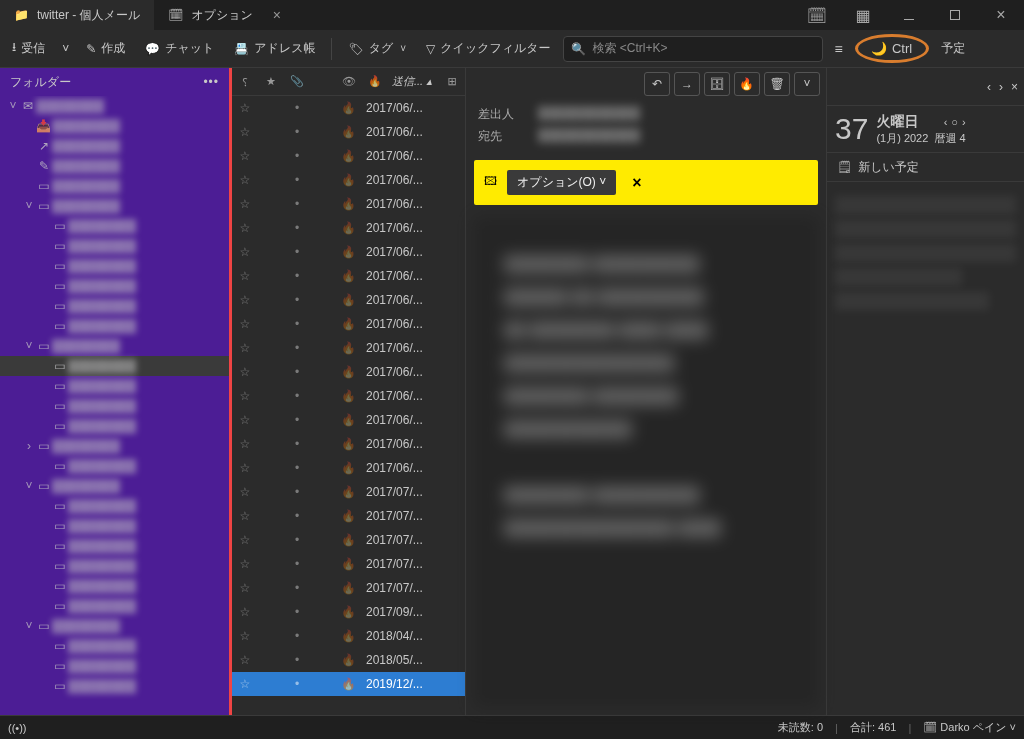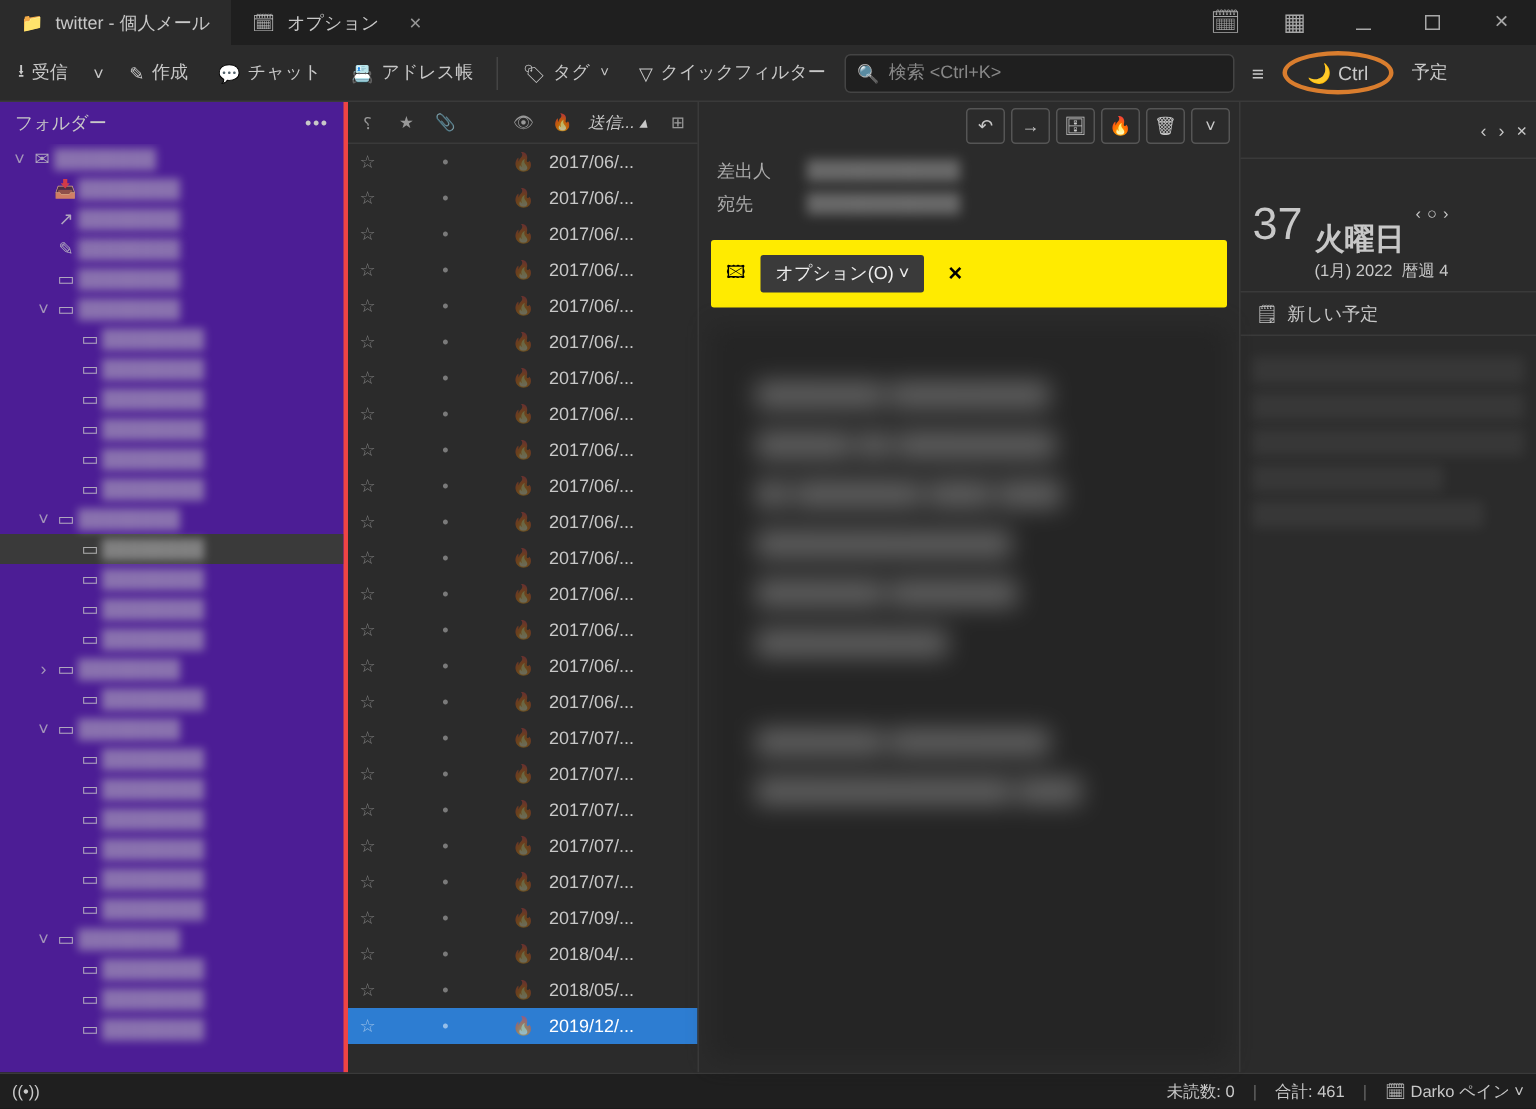--- a/index.html
+++ b/index.html
@@ -43,21 +43,21 @@
 .notification { background: #ffeb00; color: #000; margin: 4px 8px; padding: 10px; display: flex; align-items: center; gap: 10px; font-size: 12px; border-radius: 2px; }
 .notif-btn { background: #3a3a3a; color: #eee; padding: 4px 10px; border-radius: 2px; cursor: pointer; font-size: 12px; }
 .notif-close { font-size: 16px; font-weight: bold; cursor: pointer; padding: 0 6px; }
 .body-content { flex: 1; margin: 8px; background: #1a1a1a; filter: blur(8px); opacity: .35; padding: 30px; font-size: 15px; line-height: 2.2; overflow: hidden; }
 .calendar { width: 198px; background: #2b2b2b; border-left: 1px solid #3a3a3a; display: flex; flex-direction: column; }
 .cal-nav { height: 38px; display: flex; align-items: center; justify-content: space-between; padding: 0 6px; font-size: 12px; border-bottom: 1px solid #3a3a3a; }
 .cal-nav .arrows { display: flex; gap: 8px; }
 .cal-date { display: flex; align-items: center; padding: 6px 8px; gap: 8px; }
 .cal-date .big { font-size: 30px; font-weight: 300; }
 .cal-date .info { font-size: 11px; }
-.cal-date .day { font-size: 20px; font-weight: bold; margin-top: 34px; }
+.cal-date .day { font-size: 14px; font-weight: bold; }
 .cal-arrows2 { display: flex; gap: 4px; margin-left: auto; font-size: 11px; }
 .new-event { height: 30px; display: flex; align-items: center; padding: 0 10px; gap: 6px; font-size: 12px; border-top: 1px solid #3a3a3a; border-bottom: 1px solid #3a3a3a; cursor: pointer; }
 .cal-events { flex: 1; padding: 8px; font-size: 12px; }
 .cal-events .ev { filter: blur(4px); opacity: .3; margin: 6px 0; height: 18px; background: #555; border-radius: 2px; }
 .statusbar { height: 24px; background: #1f1f1f; display: flex; align-items: center; font-size: 11px; padding: 0 8px; border-top: 1px solid #3a3a3a; }
 .statusbar .right { margin-left: auto; display: flex; gap: 12px; align-items: center; }
 .sep { opacity: .4; }
 </style>
 </head>
 <body>

